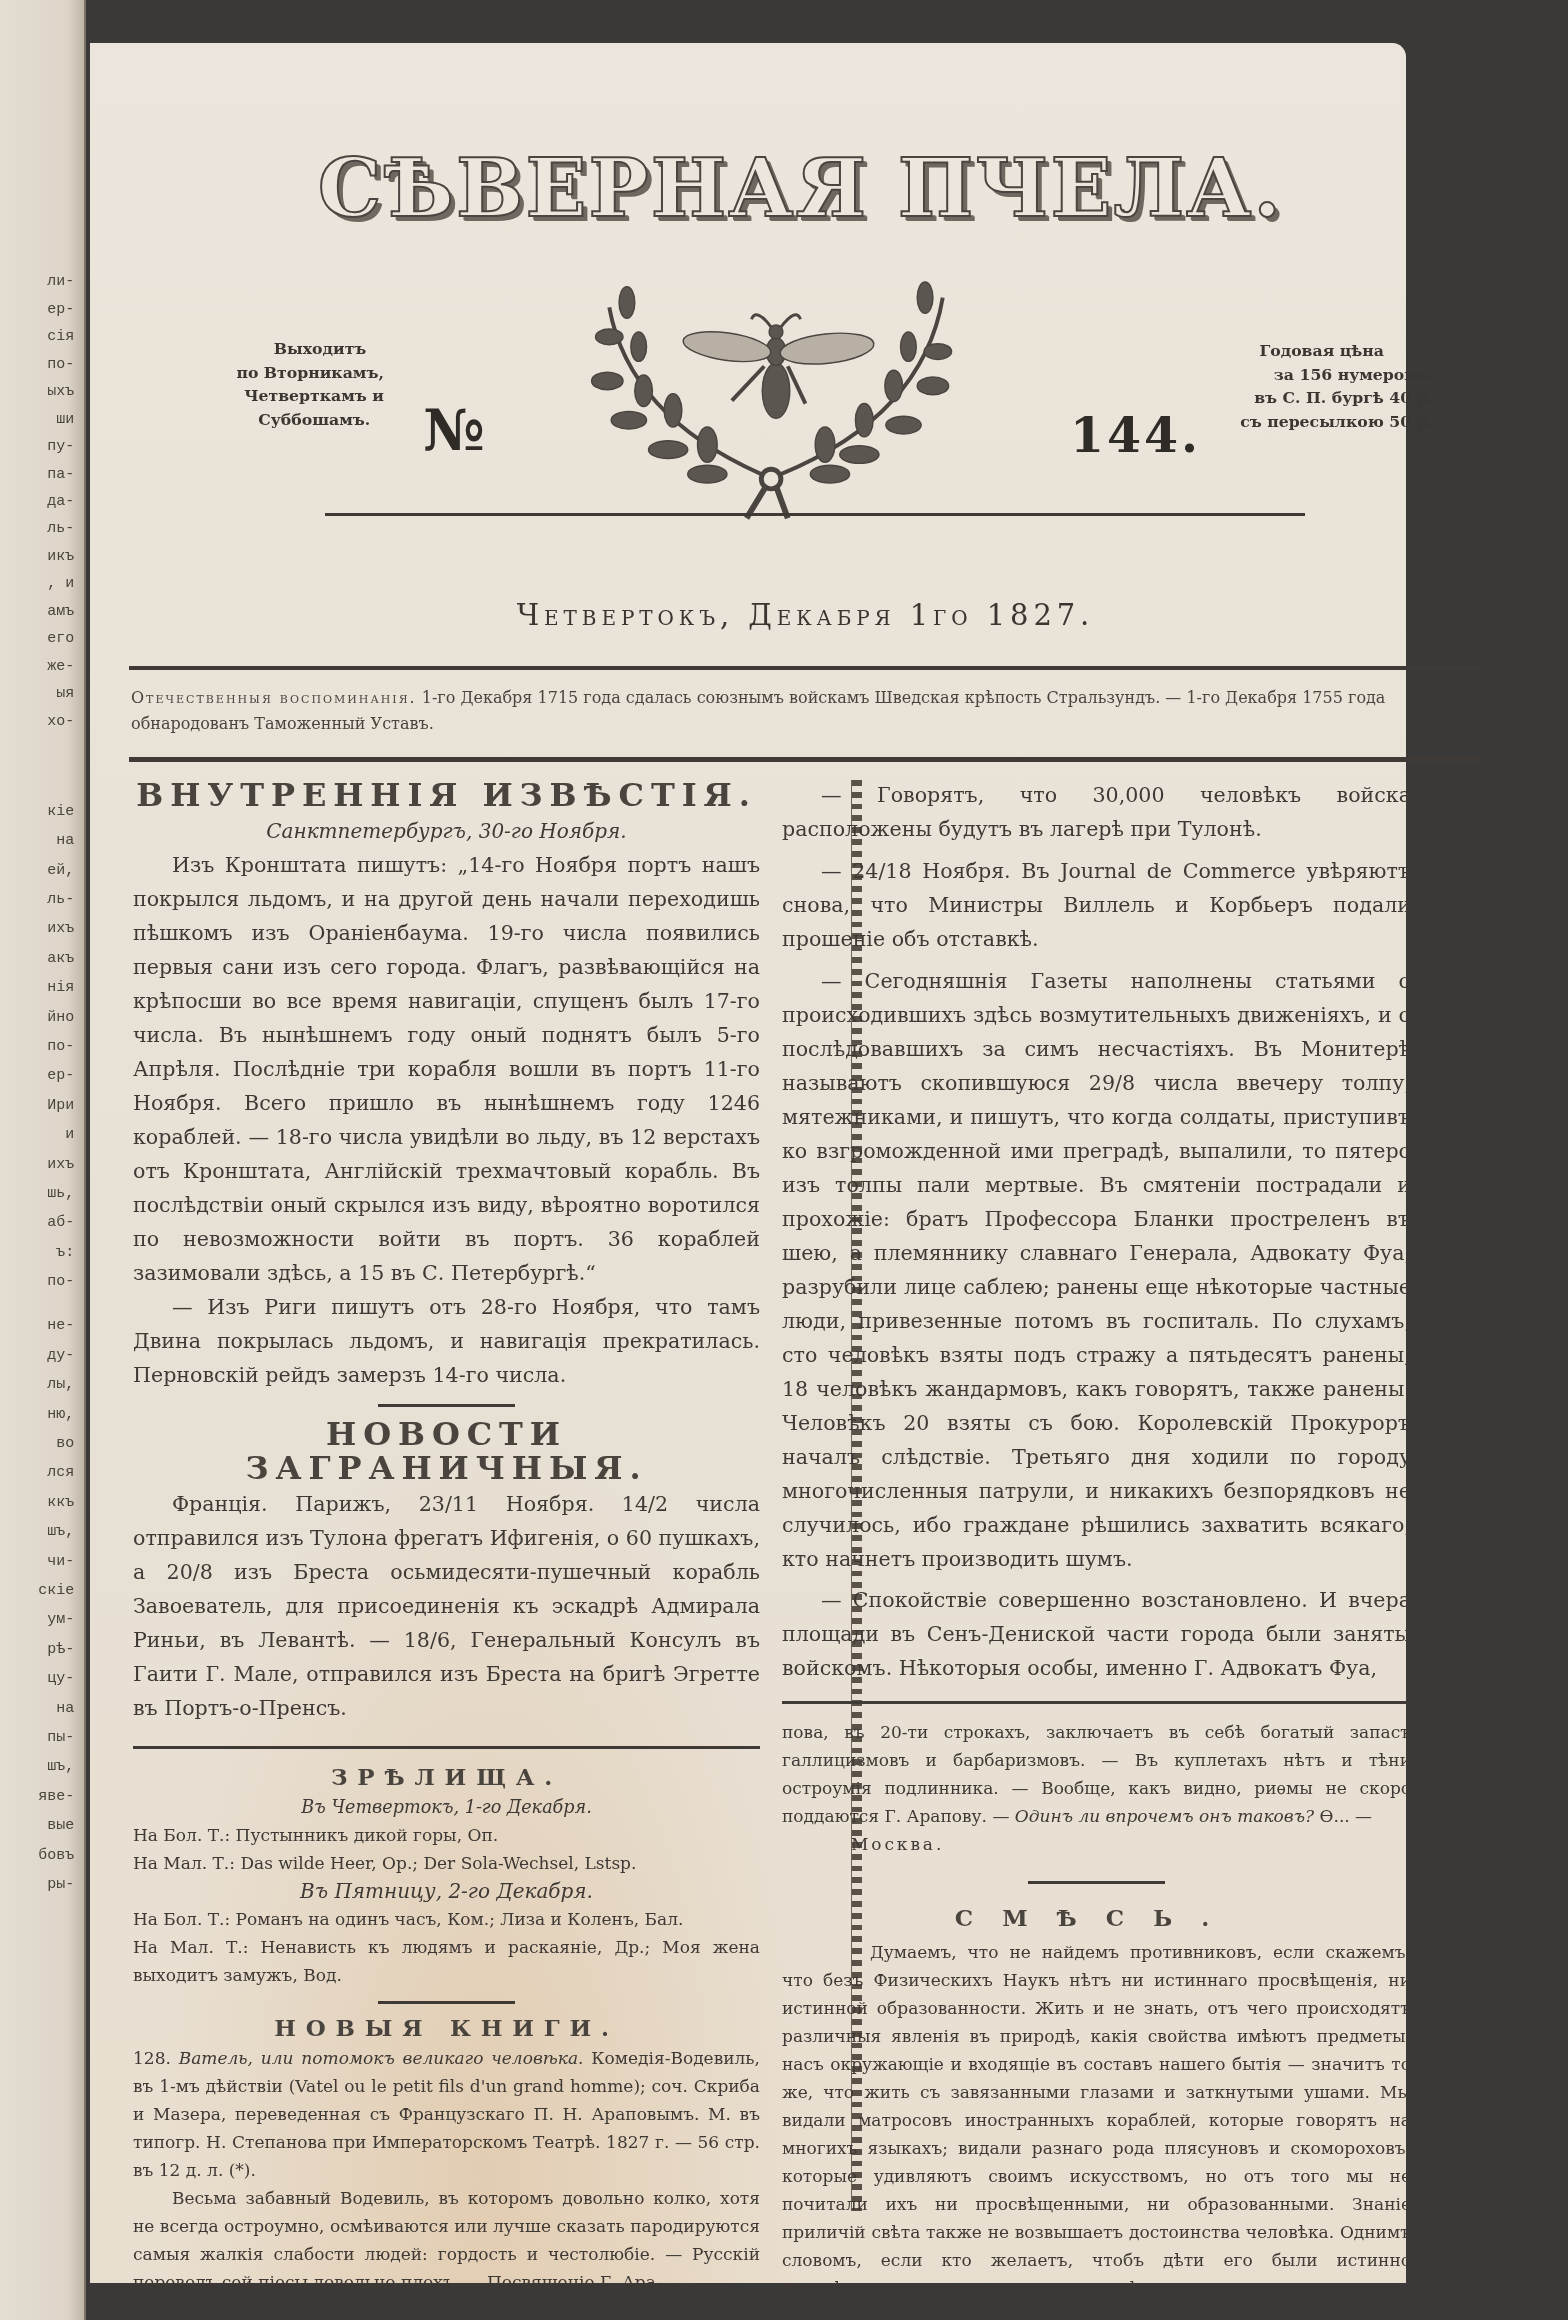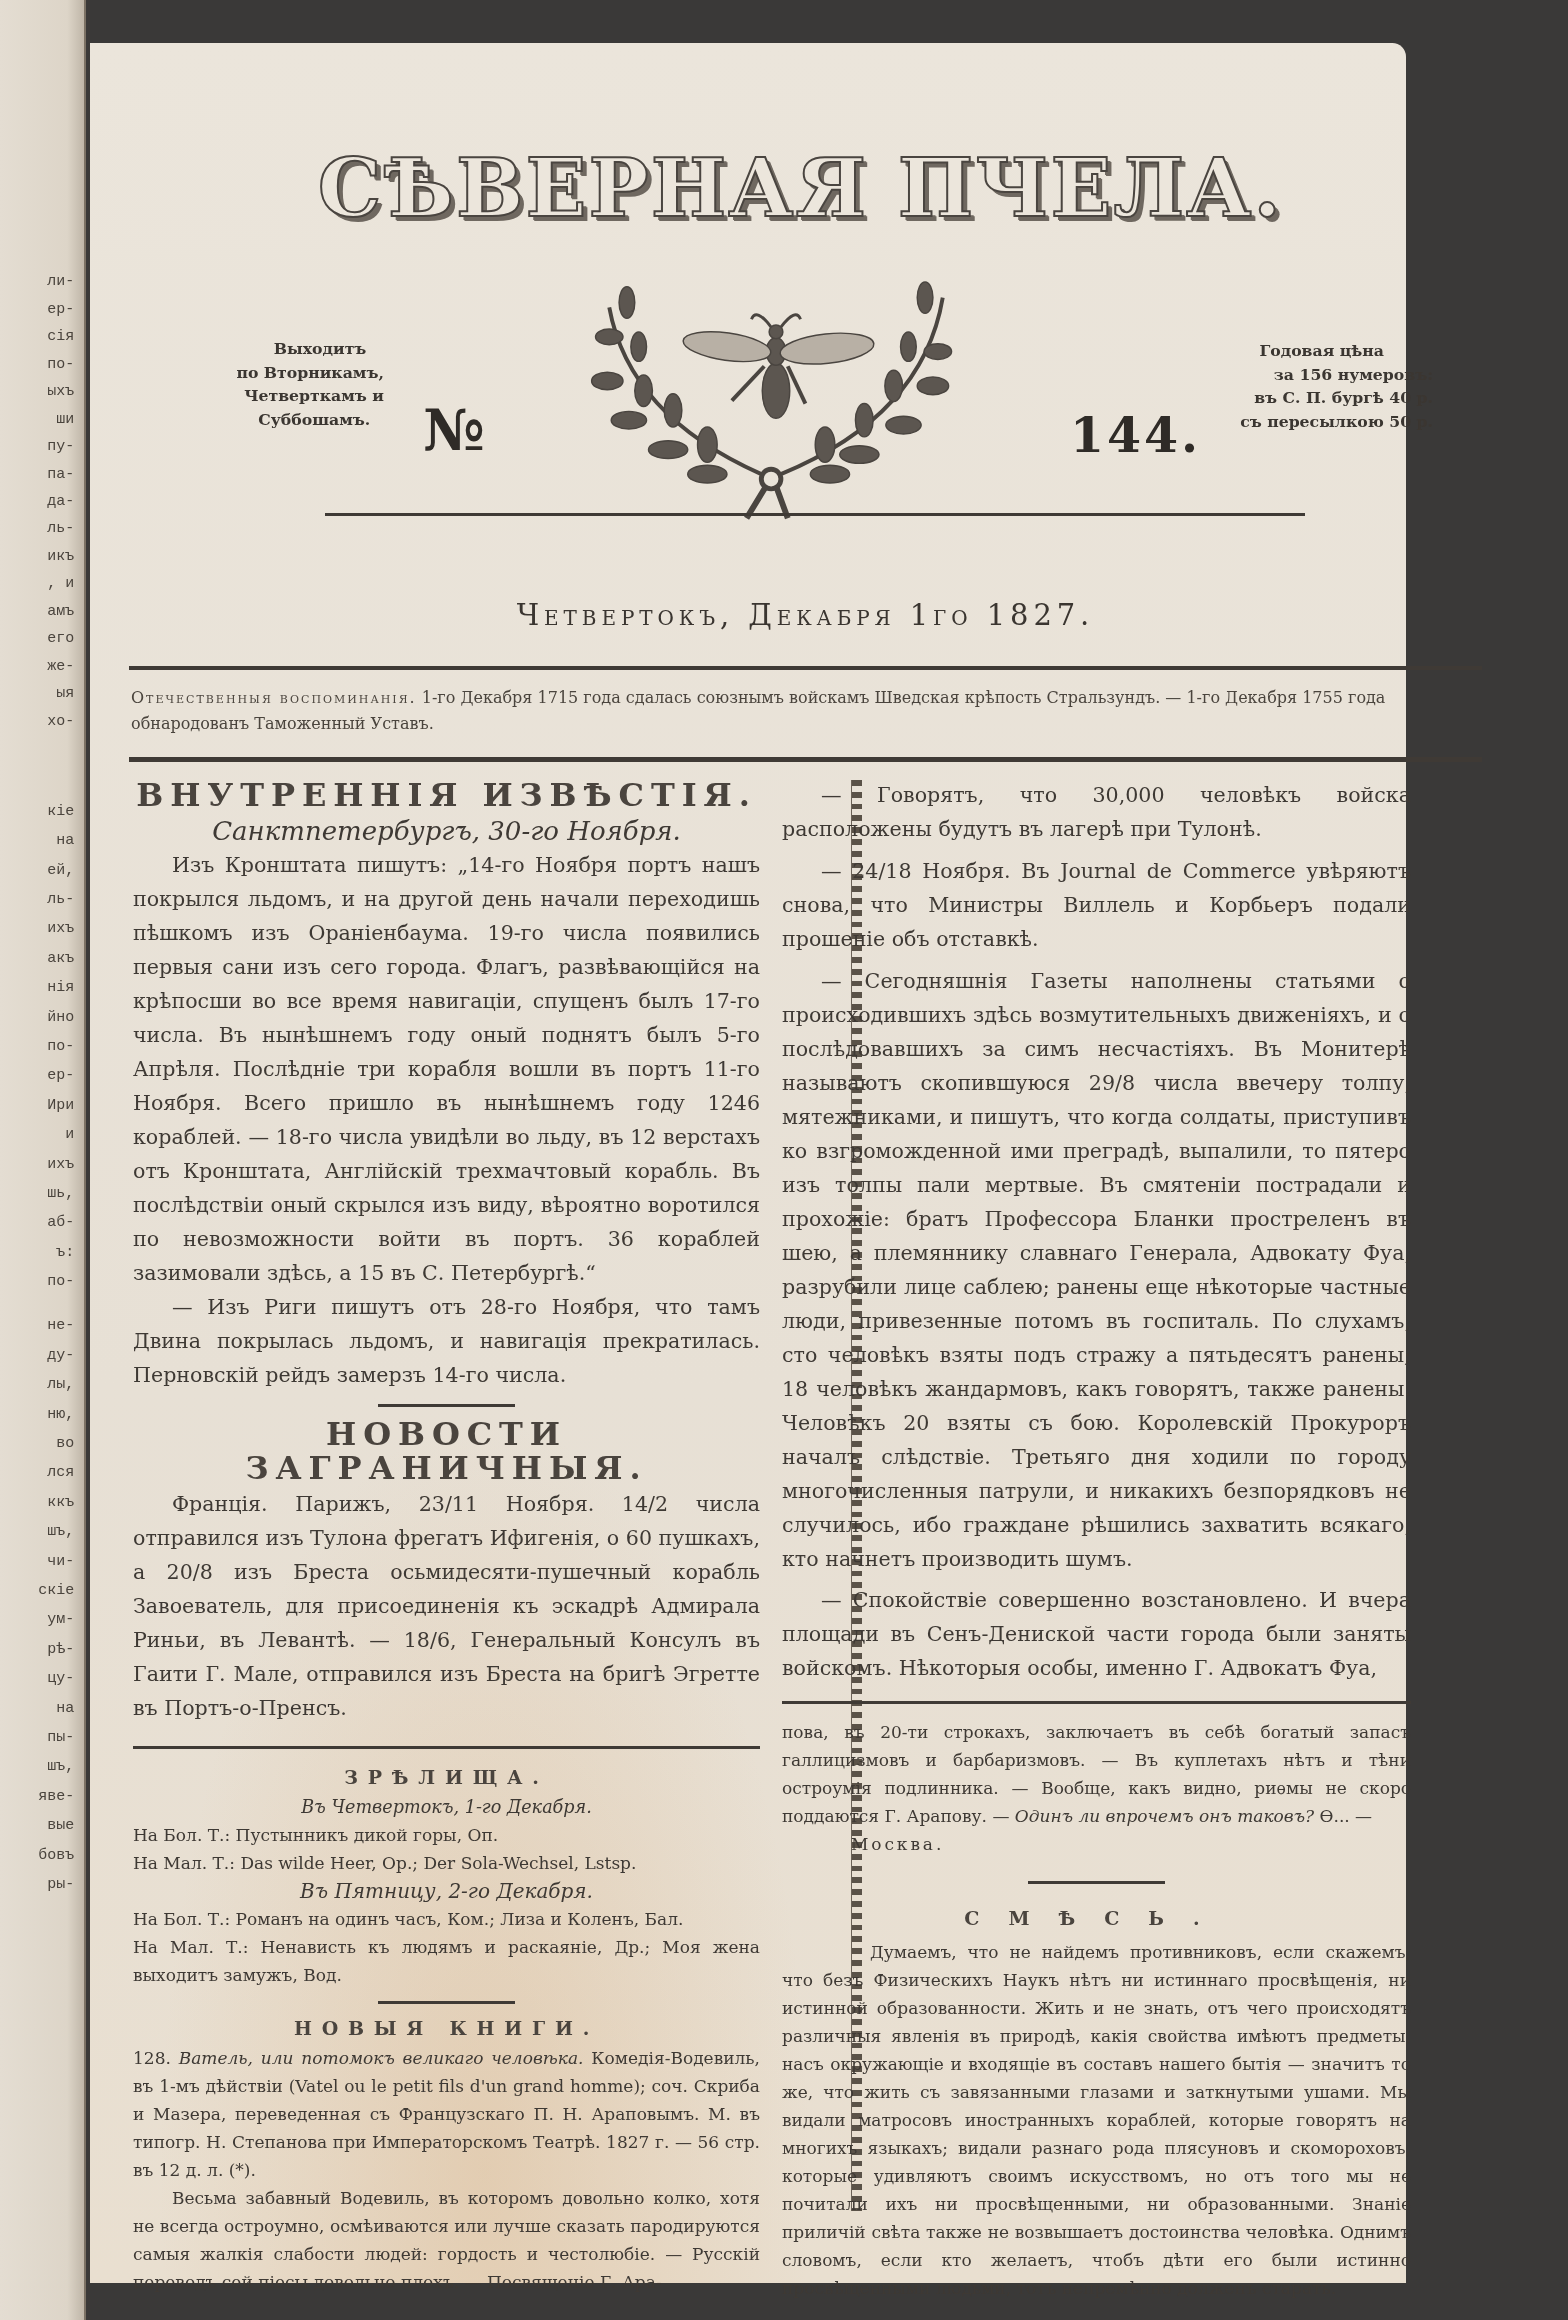--- a/index.html
+++ b/index.html
@@ -55,22 +55,22 @@
     position:absolute; left:41px; top:642px; width:1353px; font-size:16px; line-height:25.5px; color:#4a443d;
   }
   .memorials .lbl { font-variant:small-caps; letter-spacing:2px; }
   .col {
     position:absolute; top:725px; font-size:20.6px; line-height:34px; text-align:justify; color:#3e3934;
   }
   .col p { margin:0; text-indent:39px; }
   .sec-title {
     text-align:center; font-weight:bold; font-size:32px; letter-spacing:6.9px; margin:10px 0 2px; color:#4a443e;
   }
-  .sec-title.small { font-size:19px; letter-spacing:9.8px; }
-  .dateline-it { text-align:center; font-style:italic; font-size:26px; }
+  .sec-title.small { font-size:23px; letter-spacing:9.8px; }
+  .dateline-it { text-align:center; font-style:italic; font-size:20px; }
   .short-rule { width:137px; height:2.9px; background:#3f3a35; margin:11.8px auto 9.8px; }
   .wavy {
     position:absolute; left:761px; top:737px; width:9.8px; height:1431px;
     background-image:repeating-linear-gradient(180deg,#5a5248 0 5.9px, transparent 5.9px 11.8px);
     border-left:1px solid #6b6258;
   }
   .small-col { font-size:17px; line-height:28px; }
 </style>
 </head>
 <body>

